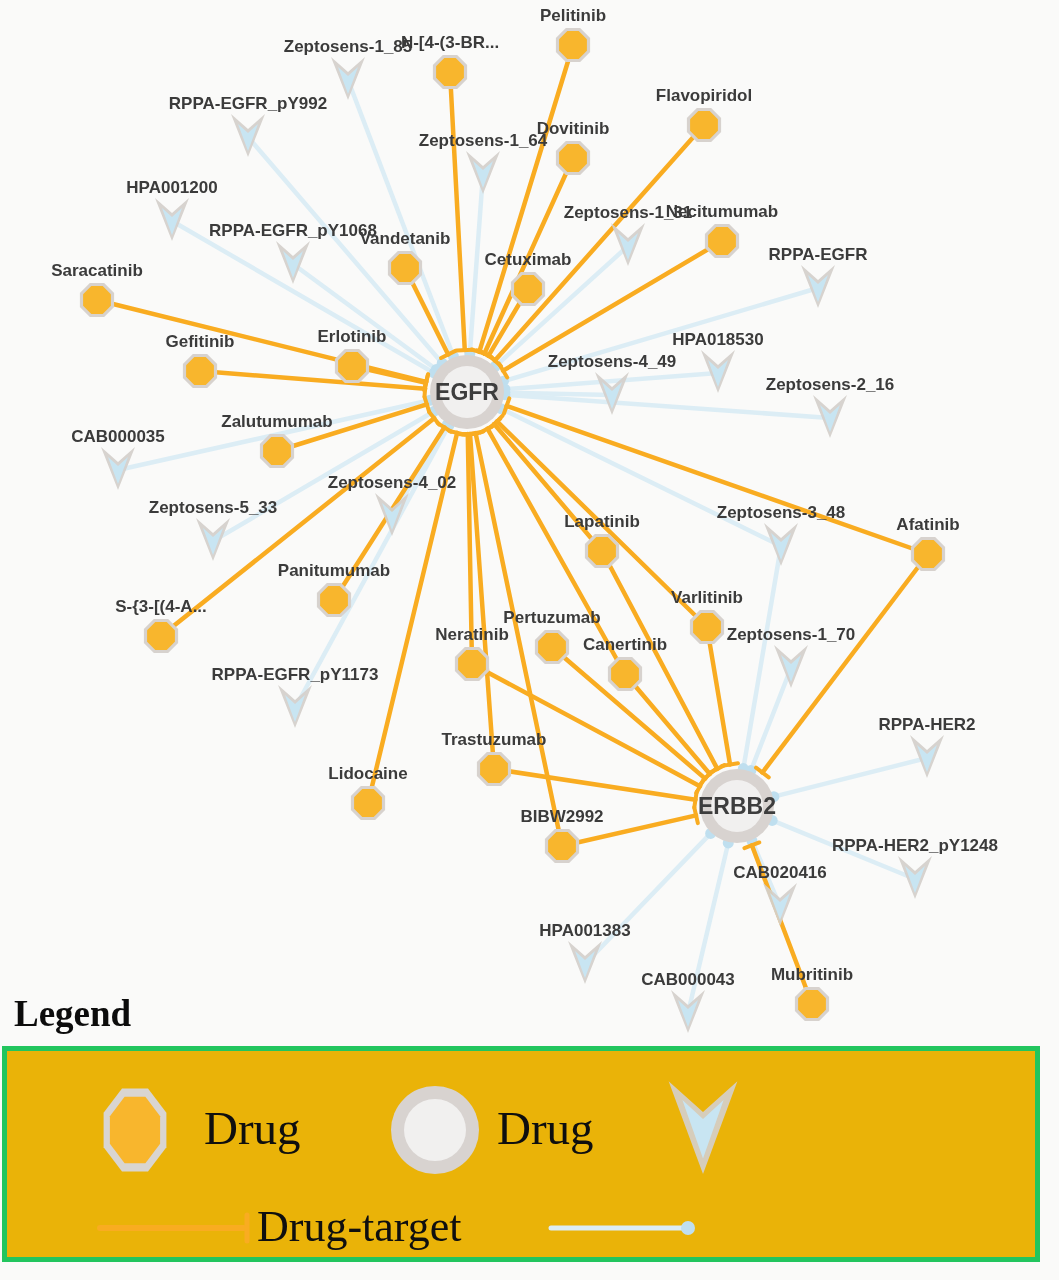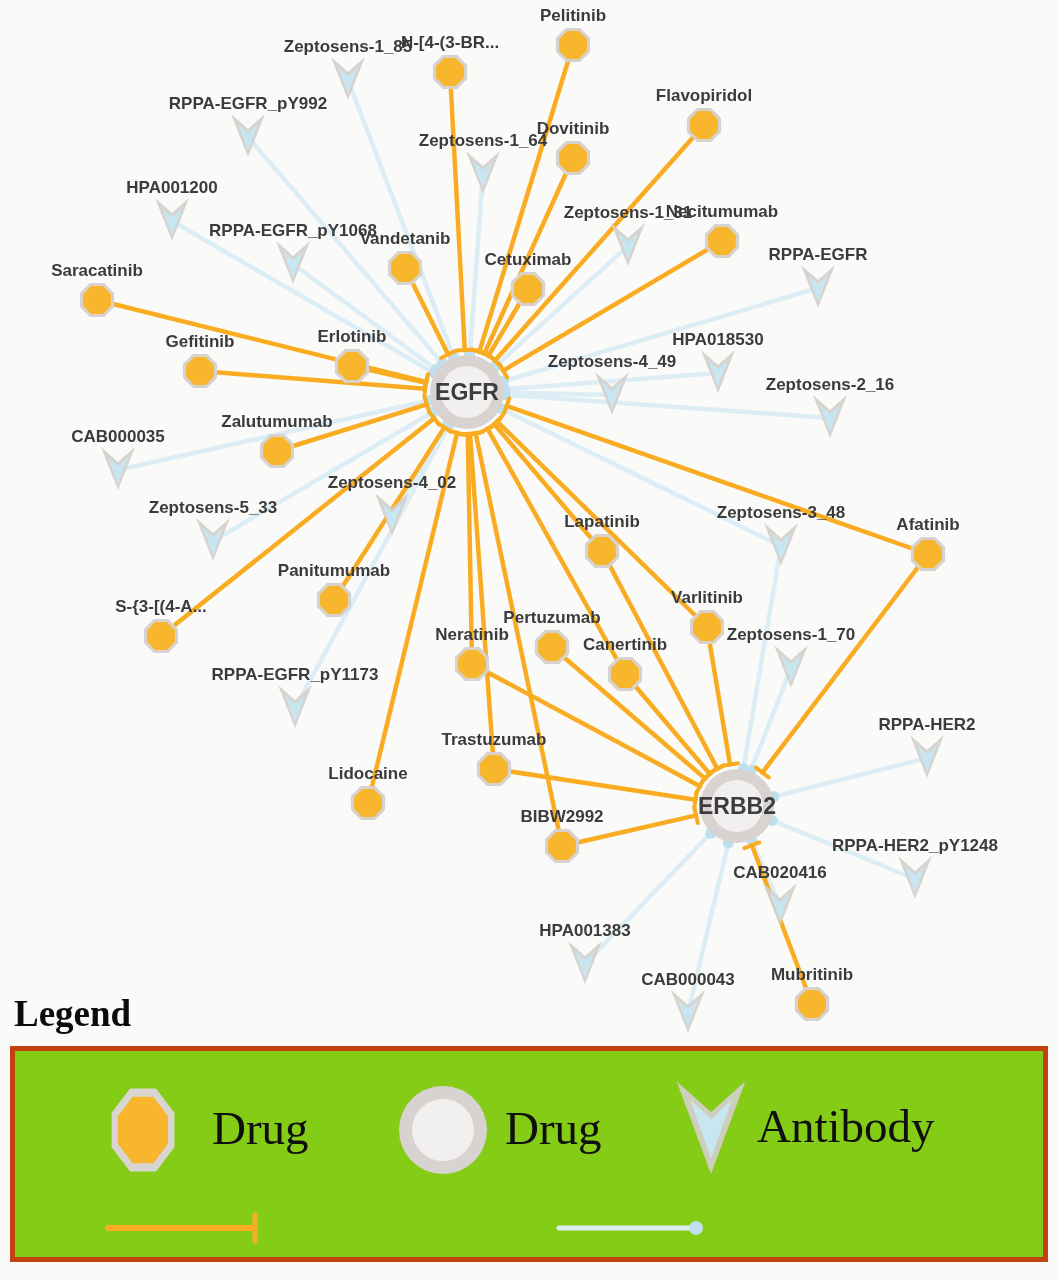--- a/index.html
+++ b/index.html
@@ -15,22 +15,22 @@
   }
   .gene-label{
     font-family:"Liberation Sans",sans-serif;
     font-weight:bold;font-size:23px;fill:#3d3d3d;
   }
   .legend-title{
     position:absolute;left:14px;top:992px;
     font-family:"Liberation Serif",serif;font-weight:bold;font-size:37px;color:#0c0c0c;text-align:right;
   }
   .legend-box{
-    position:absolute;left:10px;top:1046px;width:1028px;height:206px;
-    border:5px solid #c2410c;background:#84cc16;
+    position:absolute;left:2px;top:1046px;width:1028px;height:206px;
+    border:5px solid #22c55e;background:#eab308;
   }
   .legend-box .abs{position:absolute;}
   .l-text{
     font-family:"Liberation Serif",serif;font-size:47px;color:#0f0f0f;white-space:nowrap;
   }
   .l-text2{
     font-family:"Liberation Serif",serif;font-size:44px;color:#0f0f0f;white-space:nowrap;
   }
 </style>
 </head>
@@ -490,24 +490,24 @@
   <svg class="abs" style="left:382px;top:33px" width="92" height="92" viewBox="0 0 92 92">
     <circle cx="46" cy="46" r="44" fill="#d8d3d0"></circle>
     <circle cx="46" cy="46" r="31" fill="#f1f0ef"></circle>
   </svg>
   <div class="abs l-text" style="left:490px;top:50px">Drug</div>
 
   <svg class="abs" style="left:653px;top:25px" width="86" height="110" viewBox="-25 -30 50 64">
     <path d="M -20 -27 L 0 27 L 20 -27 L 0 -9 Z" fill="#d4cfcb" opacity="0.92"></path>
     <path d="M -12 -16 L 0 18 L 12 -16 L 0 -5 Z" fill="#c8e5f2"></path>
   </svg>
-  <div class="abs l-text" style="left:742px;top:48px">Antibody</div>
 
   <svg class="abs" style="left:85px;top:160px" width="175" height="34" viewBox="0 0 175 34">
     <line x1="8" y1="17" x2="152" y2="17" stroke="#f9ac21" stroke-width="6" stroke-linecap="round"></line>
     <line x1="155" y1="4" x2="155" y2="30" stroke="#f9ac21" stroke-width="5" stroke-linecap="round"></line>
   </svg>
+  <div class="abs l-text2" style="left:250px;top:150px">Drug-target</div>
 
   <svg class="abs" style="left:538px;top:162px" width="158" height="30" viewBox="0 0 158 30">
     <line x1="6" y1="15" x2="138" y2="15" stroke="#dcedf5" stroke-width="5" stroke-linecap="round"></line>
     <circle cx="143" cy="15" r="7" fill="#bfdfef"></circle>
   </svg>
 </div>
 
 </body></html>

